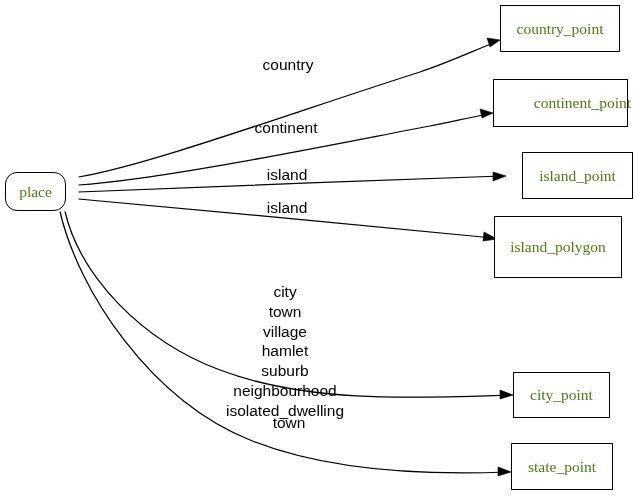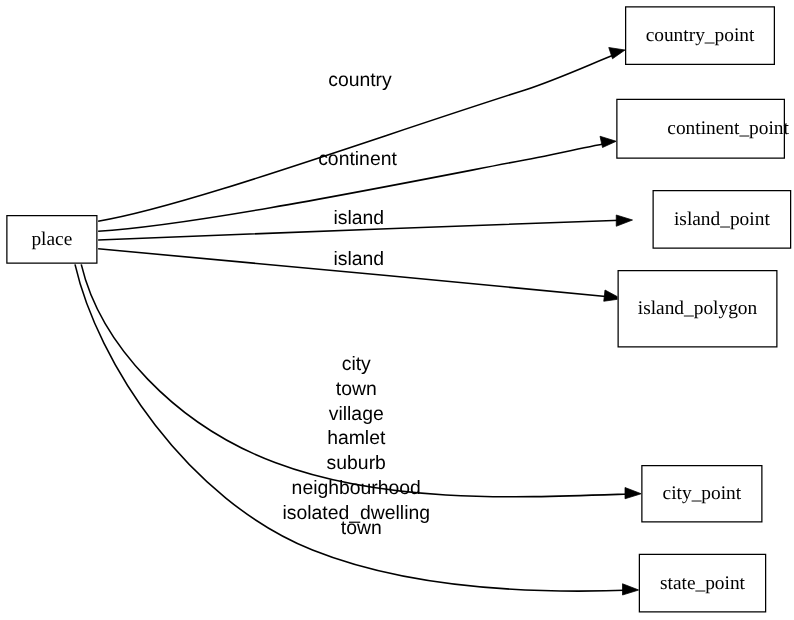--- a/index.html
+++ b/index.html
@@ -23,21 +23,21 @@
     height: 496px;
   }
   .node-box {
     position: absolute;
     box-sizing: border-box;
     background: #ffffff;
     border: 1.4px solid #000000;
     display: flex;
     align-items: center;
     justify-content: center;
-    color: #000000;
+    color: #4d7c0f;
     font-family: "Liberation Serif", "DejaVu Serif", serif;
     font-size: 15.5px;
     line-height: 1;
     white-space: nowrap;
   }
   .edge-label {
     position: absolute;
     color: #000000;
     font-family: Liberation Sans, sans-serif;
     font-size: 15.5px;
@@ -83,21 +83,21 @@
         <polygon class="arrow-head" points="513,395 500,390 500,399"></polygon>
       </g>
       <g>
         <path class="edge-path" d="M 60,211.5 C 78,290 150,400 250,440 C 330,472 430,475 507,472"></path>
         <polygon class="arrow-head" points="511,472 498,467 498,476"></polygon>
       </g>
     </g>
 </svg>
 
 <div id="nodes-layer">
-    <div class="node-box" style="left: 5px; top: 172px; width: 73px; height: 39px;">place</div>
+    <div class="node-box" style="left: 5px; top: 172px; width: 61px; height: 39px; border-radius: 12px;">place</div>
     <div class="node-box" style="left: 500px; top: 5px; width: 120px; height: 47px;">country_point</div>
     <div class="node-box" style="left: 493px; top: 79px; width: 135px; height: 48px; padding-left: 44px;">continent_point</div>
     <div class="node-box" style="left: 522px; top: 152px; width: 111px; height: 47px;">island_point</div>
     <div class="node-box" style="left: 494px; top: 216px; width: 128px; height: 62px;">island_polygon</div>
     <div class="node-box" style="left: 513px; top: 372px; width: 97px; height: 46px;">city_point</div>
     <div class="node-box" style="left: 511px; top: 443px; width: 102px; height: 47px; font-family: Liberation Serif, serif;">state_point</div>
   </div>
 <div id="labels-layer">
     <div class="edge-label" style="left: 288px; top: 55px;">country</div>
     <div class="edge-label" style="left: 286px; top: 118px; text-align: center;">continent</div>

